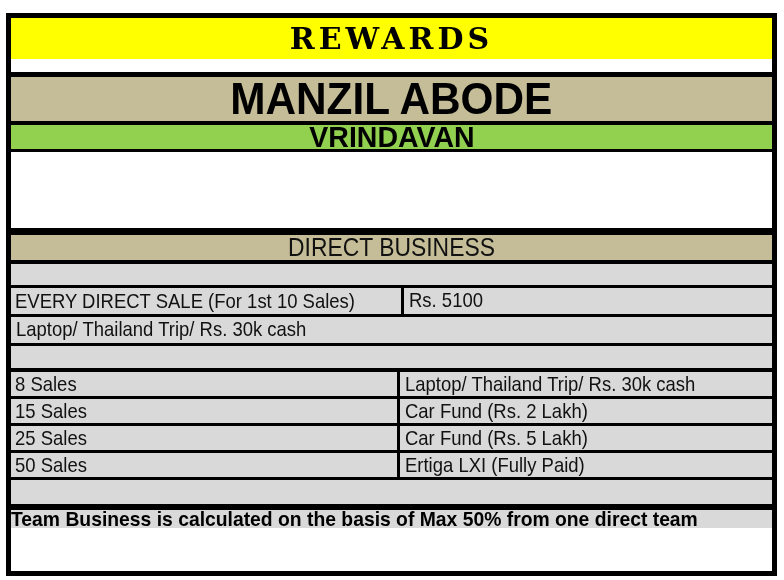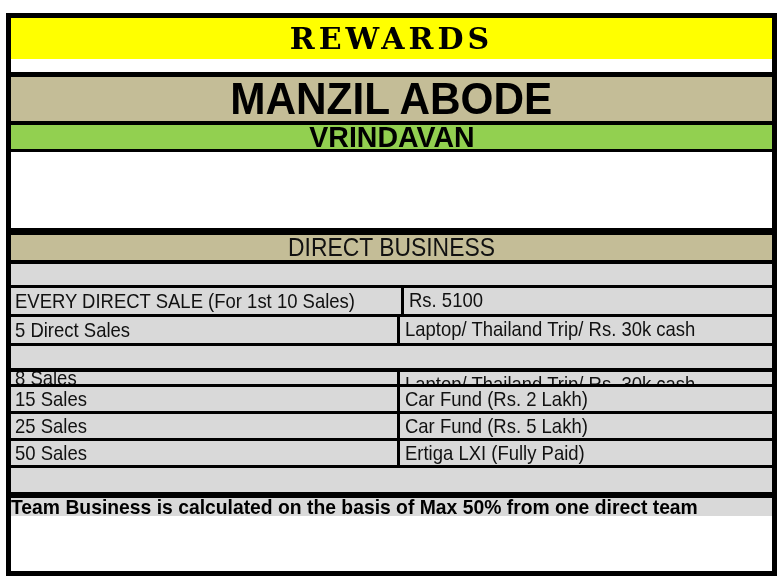--- a/index.html
+++ b/index.html
@@ -35,21 +35,21 @@
   .row-rewards   { height: 41px; background: var(--banner_yellow, #FFFF00); }
   .row-manzil    { height: 49px; background: var(--tan, #C4BD97); border-top: 5px solid var(--border_black,#000); margin-top: 13px; }
   .row-vrindavan { height: 28px; background: var(--green, #92D050); border-top: 4px solid var(--border_black,#000); }
   .row-spacer-white { height: 35px; background: #ffffff; border-top: 3px solid var(--border_black,#000); }
   .row-section   { height: 32px; background: var(--tan, #C4BD97); border-top: 7px solid var(--border_black,#000); margin-top: 44px; }
   .row-section.team { height: 31px; }
   .row-spacer-gray { height: 25px; background: var(--row_gray, #D9D9D9); border-top: 4px solid var(--border_black,#000); }
   .row-spacer-gray.thin { border-top-width: 3px; }
   .row-spacer-gray.tall { height: 27px; }
   .row-data      { height: 29px; background: var(--row_gray, #D9D9D9); border-top: 3px solid var(--border_black,#000); }
-  .row-data.team1 { height: 16px; border-top-width: 4px; }
+  .row-data.team1 { height: 28px; border-top-width: 4px; }
   .row-data.t    { height: 27px; }
   .row-note      { height: 24px; background: var(--row_gray, #D9D9D9); border-top: 6px solid var(--border_black,#000); }
 
   .cell-left {
     box-sizing: border-box;
     flex: 0 0 389px;
     height: 100%;
     display: flex;
     align-items: center;
     border-right: 3px solid var(--border_black, #000);
@@ -142,23 +142,20 @@
   <div class="row row-data">
     <div class="cell-left">
       <span class="txt-data">EVERY DIRECT SALE (For 1st 10 Sales)</span>
     </div>
     <div class="cell-right">
       <span class="txt-data">Rs. 5100</span>
     </div>
   </div>
 
   <div class="row row-data">
-    <div class="cell-left">
-      <span class="txt-data">5 Direct Sales</span>
-    </div>
     <div class="cell-right">
       <span class="txt-data">Laptop/ Thailand Trip/ Rs. 30k cash</span>
     </div>
   </div>
 
   <div class="row row-spacer-gray thin"></div>
 
 
   <div class="row row-data team1">
     <div class="cell-left">

